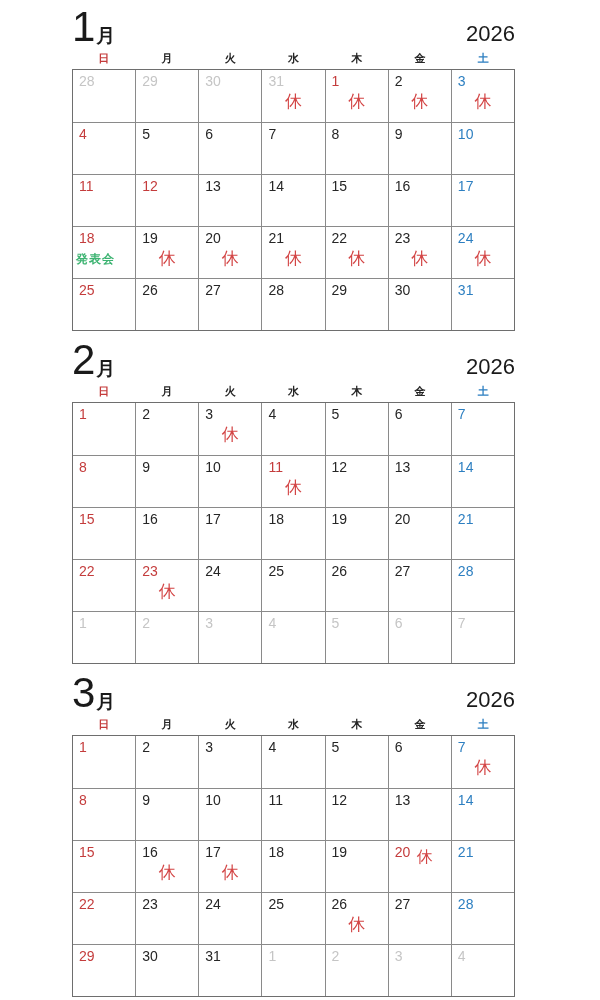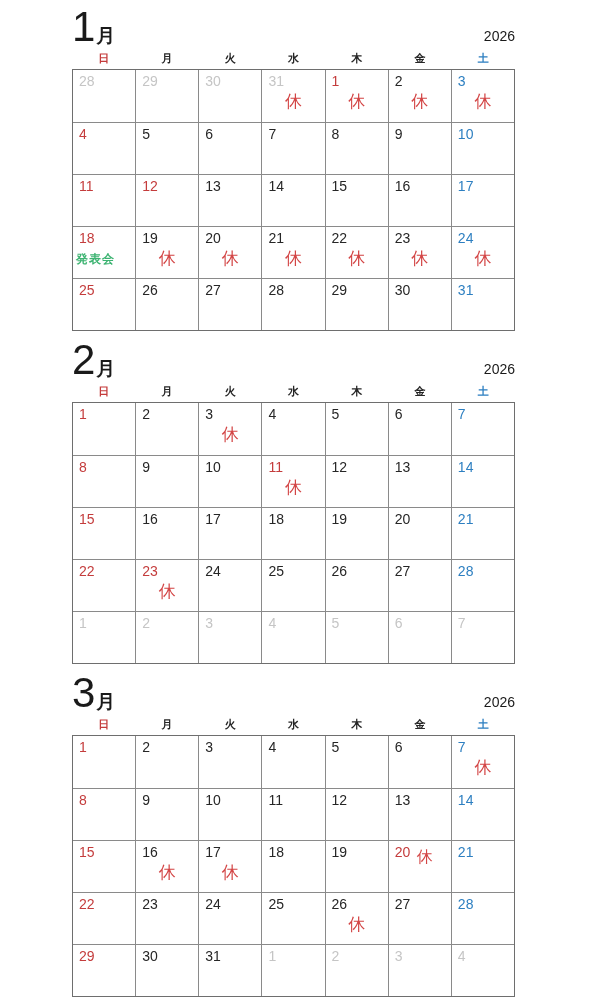--- a/index.html
+++ b/index.html
@@ -14,21 +14,21 @@
   .month-block + .month-block { margin-top: 8px; }
 
   .month-header {
     display: flex;
     align-items: baseline;
     height: 46px;
     color: #1a1a1a;
   }
   .month-num  { font-size: 42px; line-height: 1; font-weight: 500; letter-spacing: -1px; }
   .month-suffix { font-size: 19px; font-weight: 700; margin-left: 2px; transform: translateY(1px); }
-  .year { margin-left: auto; font-size: 14px; font-weight: 500; }
+  .year { margin-left: auto; font-size: 22px; font-weight: 500; }
 
   .weekdays { display: flex; height: 15px; margin-bottom: 2px; }
   .weekdays span {
     flex: 1; text-align: center;
     font-size: 11px; font-weight: 700; line-height: 13px;
   }
 
   .grid { border: 1.5px solid #6e6e6e; }
   .week { display: flex; height: 52px; }
   .week + .week { border-top: 1px solid #8a8a8a; }

